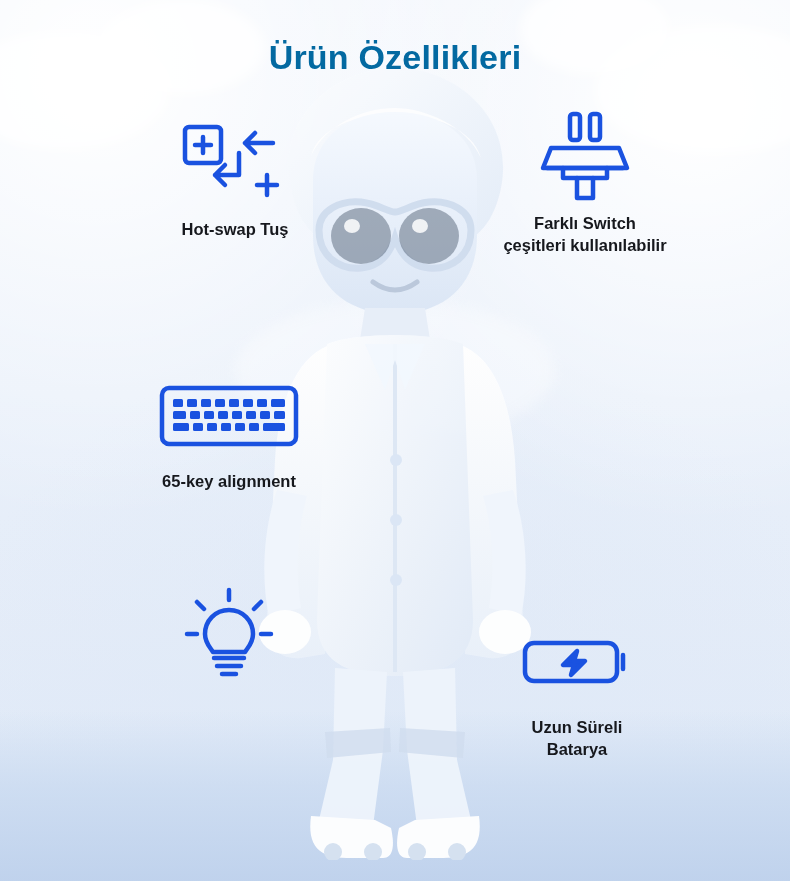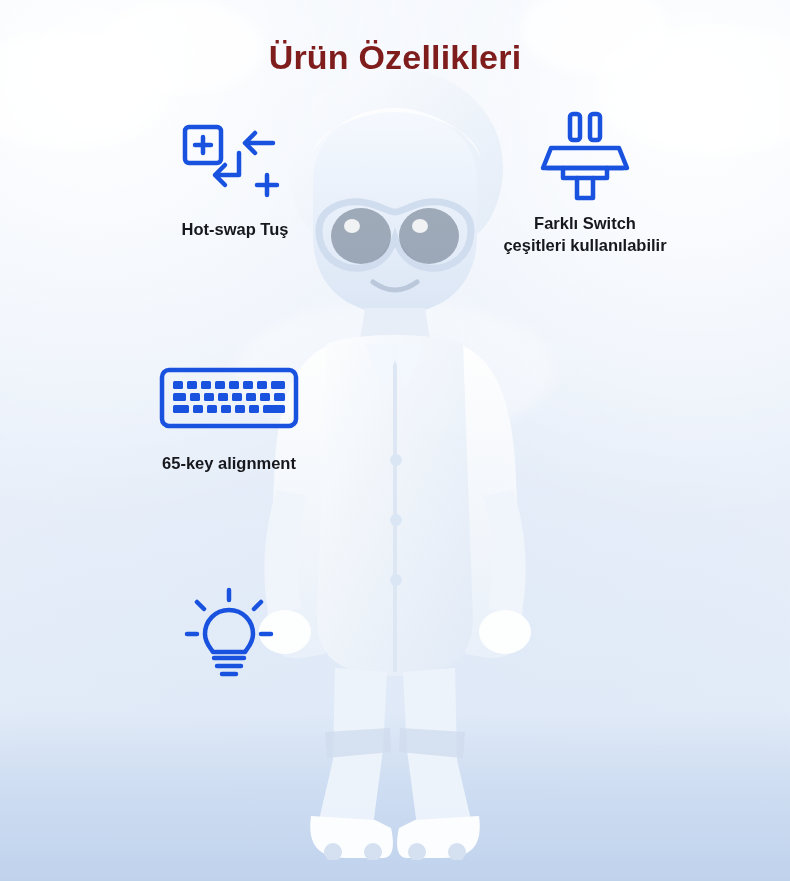--- a/index.html
+++ b/index.html
@@ -57,21 +57,21 @@
   .content {
     position: relative;
     z-index: 5;
     width: 790px;
     height: 881px;
   }
   .title {
     text-align: center;
     font-size: 34px;
     font-weight: bold;
-    color: #7f1d1d;
+    color: #0369a1;
     padding-top: 38px;
     letter-spacing: .2px;
   }
 
   .feature {
     position: absolute;
     width: 250px;
     text-align: center;
     color: #16181d;
   }
@@ -84,21 +84,21 @@
   .feature .label {
     font-size: 16.5px;
     font-weight: bold;
     line-height: 1.35;
     margin-top: 6px;
   }
 
   
   .f-hotswap   { left: 110px; top: 116px; }
   .f-switch    { left: 460px; top: 110px; }
-  .f-keys      { left: 104px; top: 350px; }
+  .f-keys      { left: 104px; top: 368px; }
   .f-cable     { left: 452px; top: 338px; }
   .f-rgb       { left: 104px; top: 586px; }
   .f-battery   { left: 452px; top: 614px; }
 
   svg { display: block; }
 </style>
 </head>
 <body>
 
 <div class="bg">
@@ -249,14 +249,27 @@
       <svg width="96" height="96" viewBox="0 0 96 96">
         <g fill="none" stroke="#1a52e0" stroke-width="4.5" stroke-linecap="round" stroke-linejoin="round">
           <path d="M48 4 v10 M16 16 l7 7 M80 16 l-7 7 M6 48 h10 M90 48 h-10"></path>
           <path d="M48 24 C34 24 24 35 24 48 c0 9 5 13 8 18 h32 c3 -5 8 -9 8 -18 0 -13 -10 -24 -24 -24 Z"></path>
           <path d="M33 72 h30 M36 80 h24 M41 88 h14"></path>
         </g>
       </svg>
     </div>
   </div>
 
+  <div class="feature f-battery">
+    <div class="icon">
+      <svg width="112" height="58" viewBox="0 0 112 58">
+        <g fill="none" stroke="#1a52e0" stroke-width="4.5" stroke-linecap="round" stroke-linejoin="round">
+          <rect x="4" y="10" width="92" height="38" rx="9"></rect>
+          <path d="M102 22 v14"></path>
+          <path d="M56 18 l-14 14 h11 l-3 10 14 -14 h-11 Z" fill="#1a52e0"></path>
+        </g>
+      </svg>
+    </div>
+    <div class="label" style="white-space:pre-line">Uzun Süreli
+Batarya</div>
+  </div>
 
 </div>
 
 </body></html>

